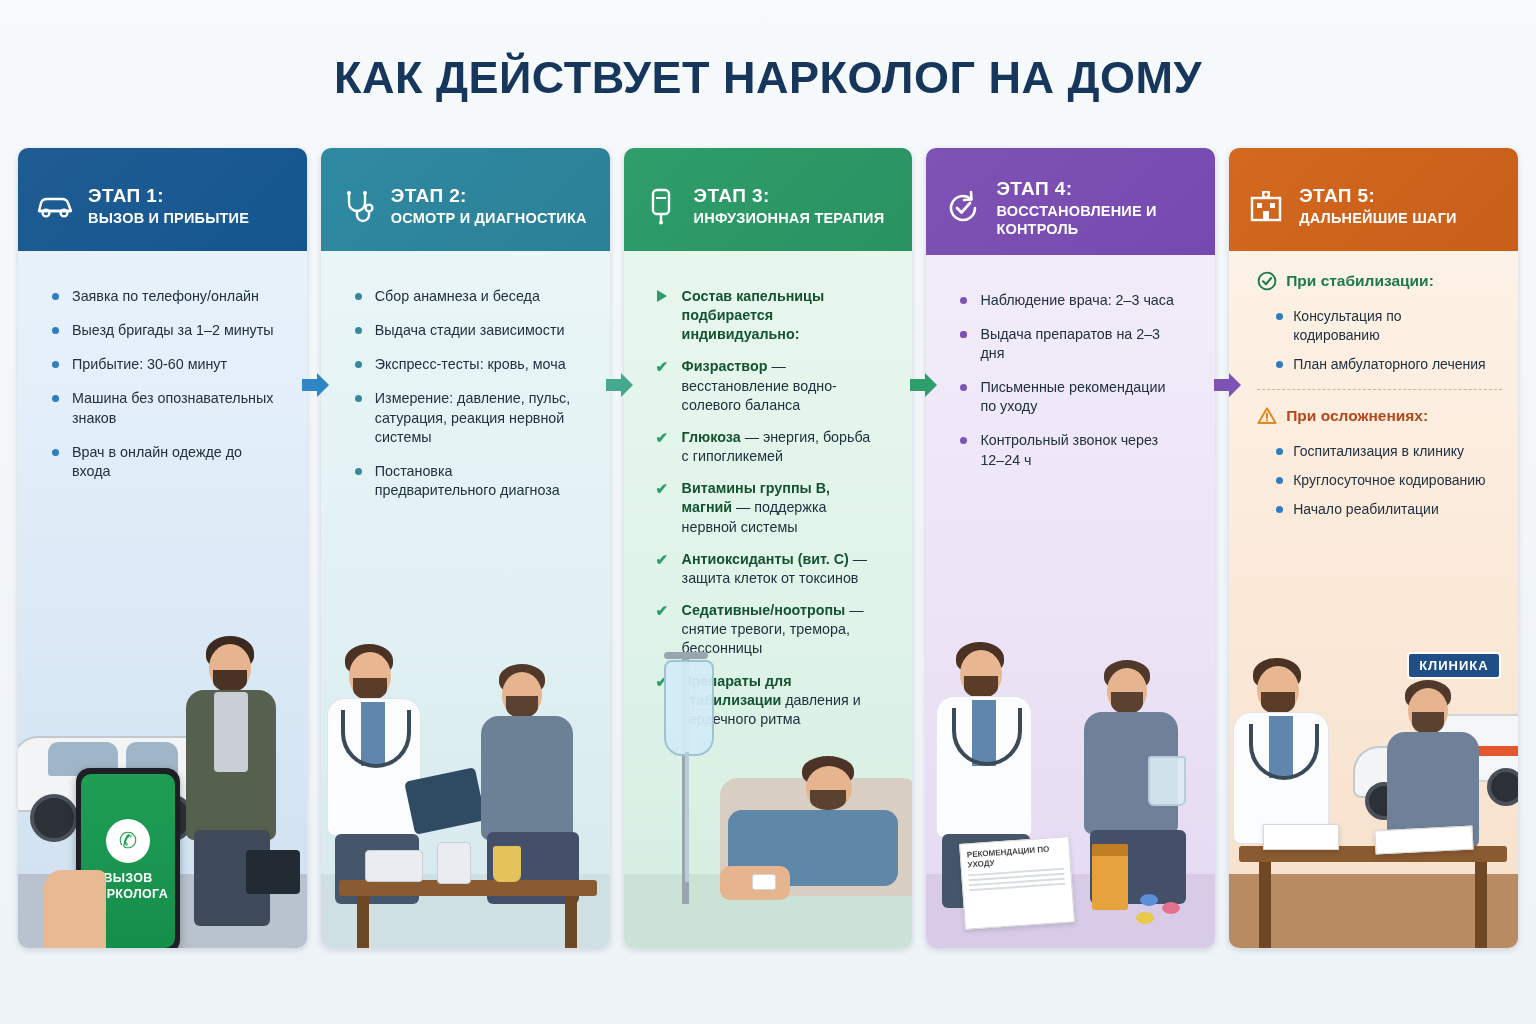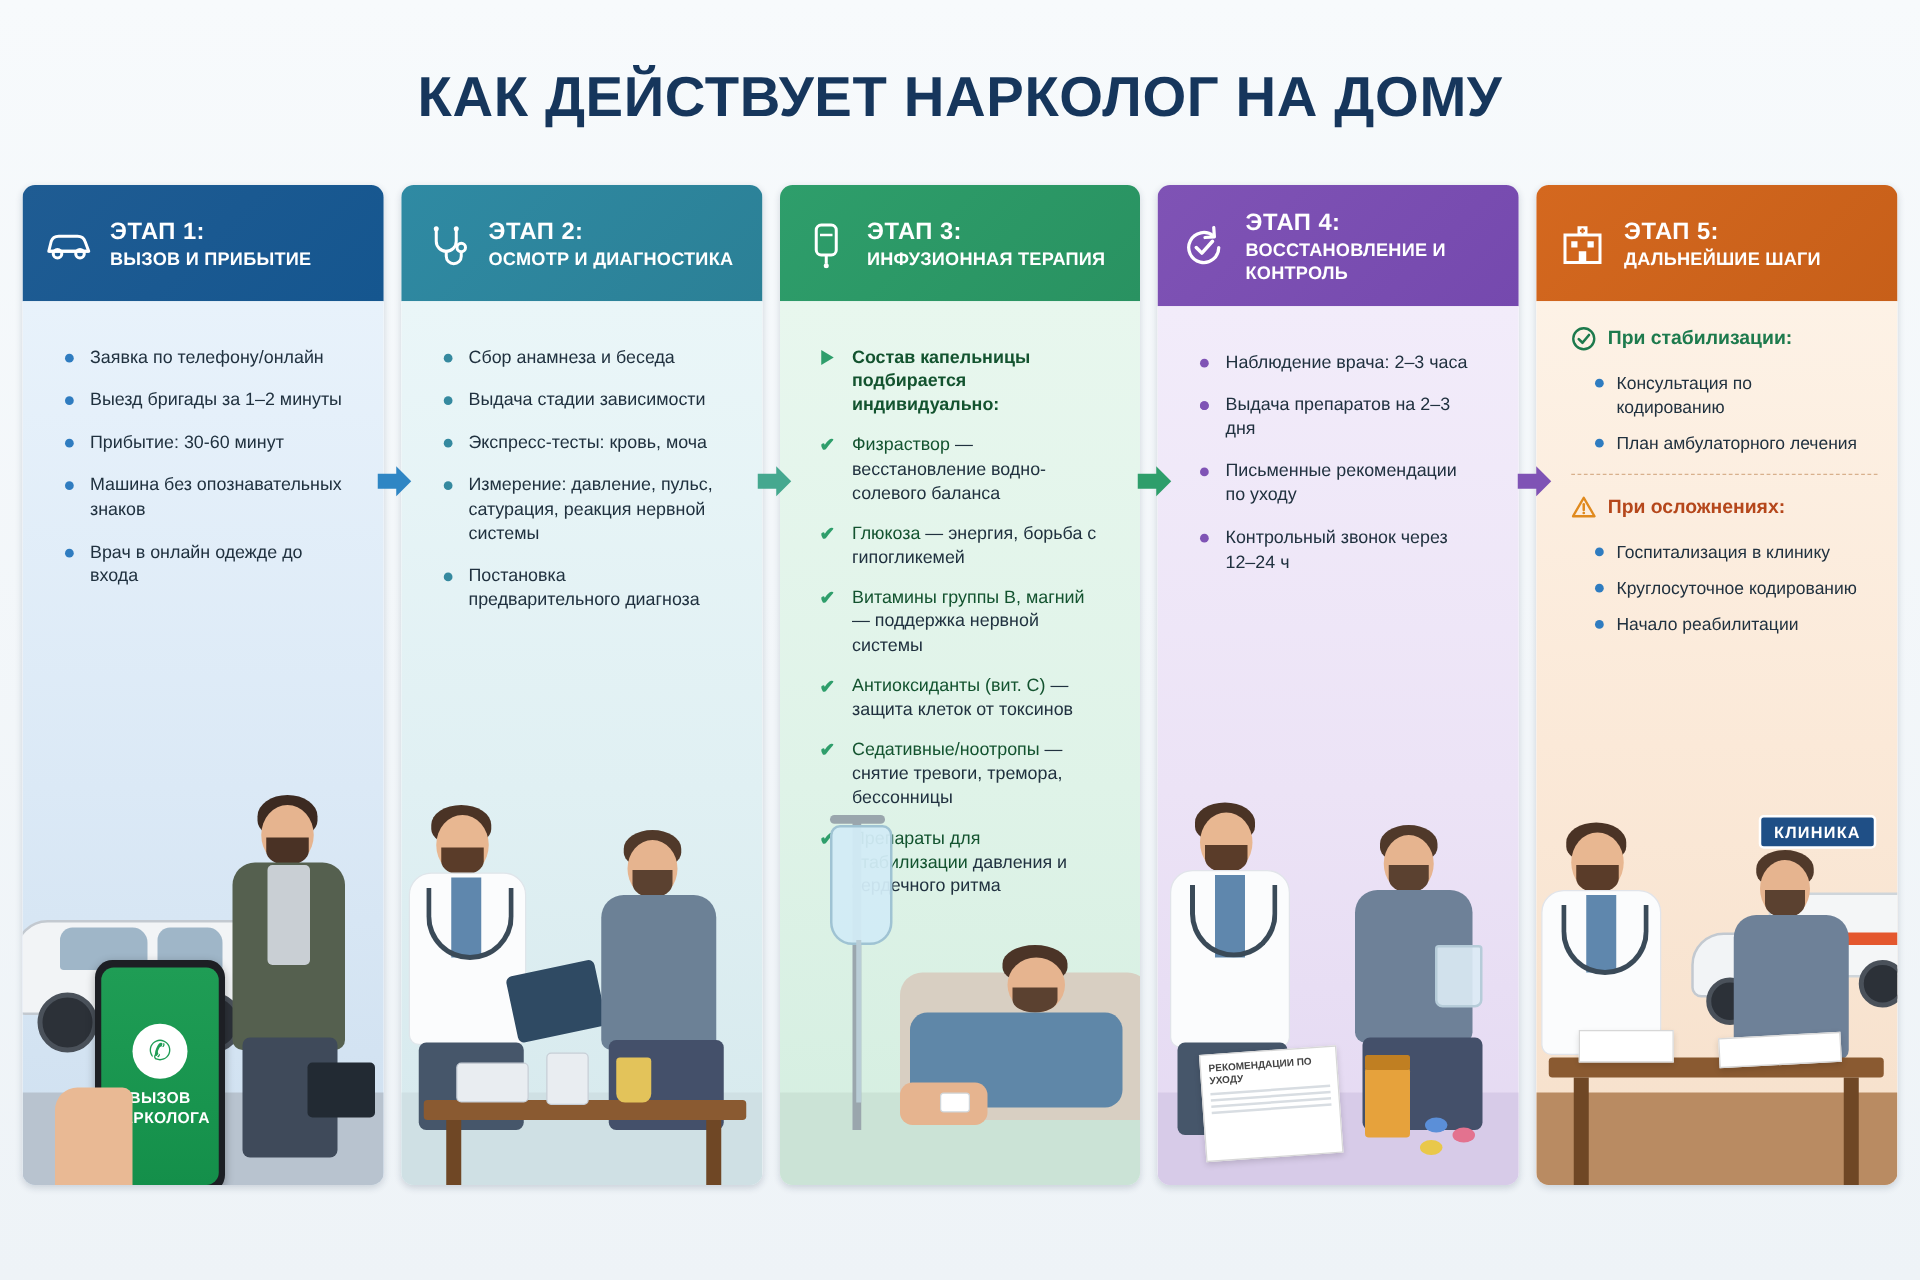--- a/index.html
+++ b/index.html
@@ -45,21 +45,21 @@
     box-shadow: 0 2px 6px rgba(20,40,70,0.16);
     display: flex;
     flex-direction: column;
     background: #ffffff;
   }
 
   .col-header {
     display: flex;
     align-items: center;
     gap: 12px;
-    padding: 20px 14px 17px 16px;
+    padding: 30px 14px 17px 16px;
     color: #ffffff;
     min-height: 56px;
   }
   .col-header .hdr-icon {
     flex: 0 0 auto;
     width: 42px;
     height: 42px;
     display: flex;
     align-items: center;
     justify-content: center;
@@ -137,21 +137,21 @@
   .c3 ul.points li .tri {
     position: absolute;
     left: 1px;
     top: 3px;
     width: 0; height: 0;
     border-left: 10px solid #2e9e6b;
     border-top: 6px solid transparent;
     border-bottom: 6px solid transparent;
   }
   .c3 .lead { font-weight: bold; color: #13532f; }
-  .c3 .bold { font-weight: normal; color: #13532f; }
+  .c3 .bold { font-weight: bold; color: #13532f; }
 
   
   .c4 .col-header { background: linear-gradient(135deg, #7f53b5 0%, #7549ae 100%); }
   .c4 .col-body { background: linear-gradient(180deg, #f2ecfa 0%, #ece3f6 55%, #e4d9f2 100%); }
   .c4 ul.points li .dot { background: #7f53b5; }
 
   
   .c5 .col-header { background: linear-gradient(135deg, #d4681f 0%, #c75f19 100%); }
   .c5 .col-body { background: linear-gradient(180deg, #fdf2e6 0%, #fbe9d8 50%, #f6e0cb 100%); padding-left: 28px; }
   .c5 ul.points li { padding-left: 20px; margin-bottom: 10px; font-size: 14px; }

